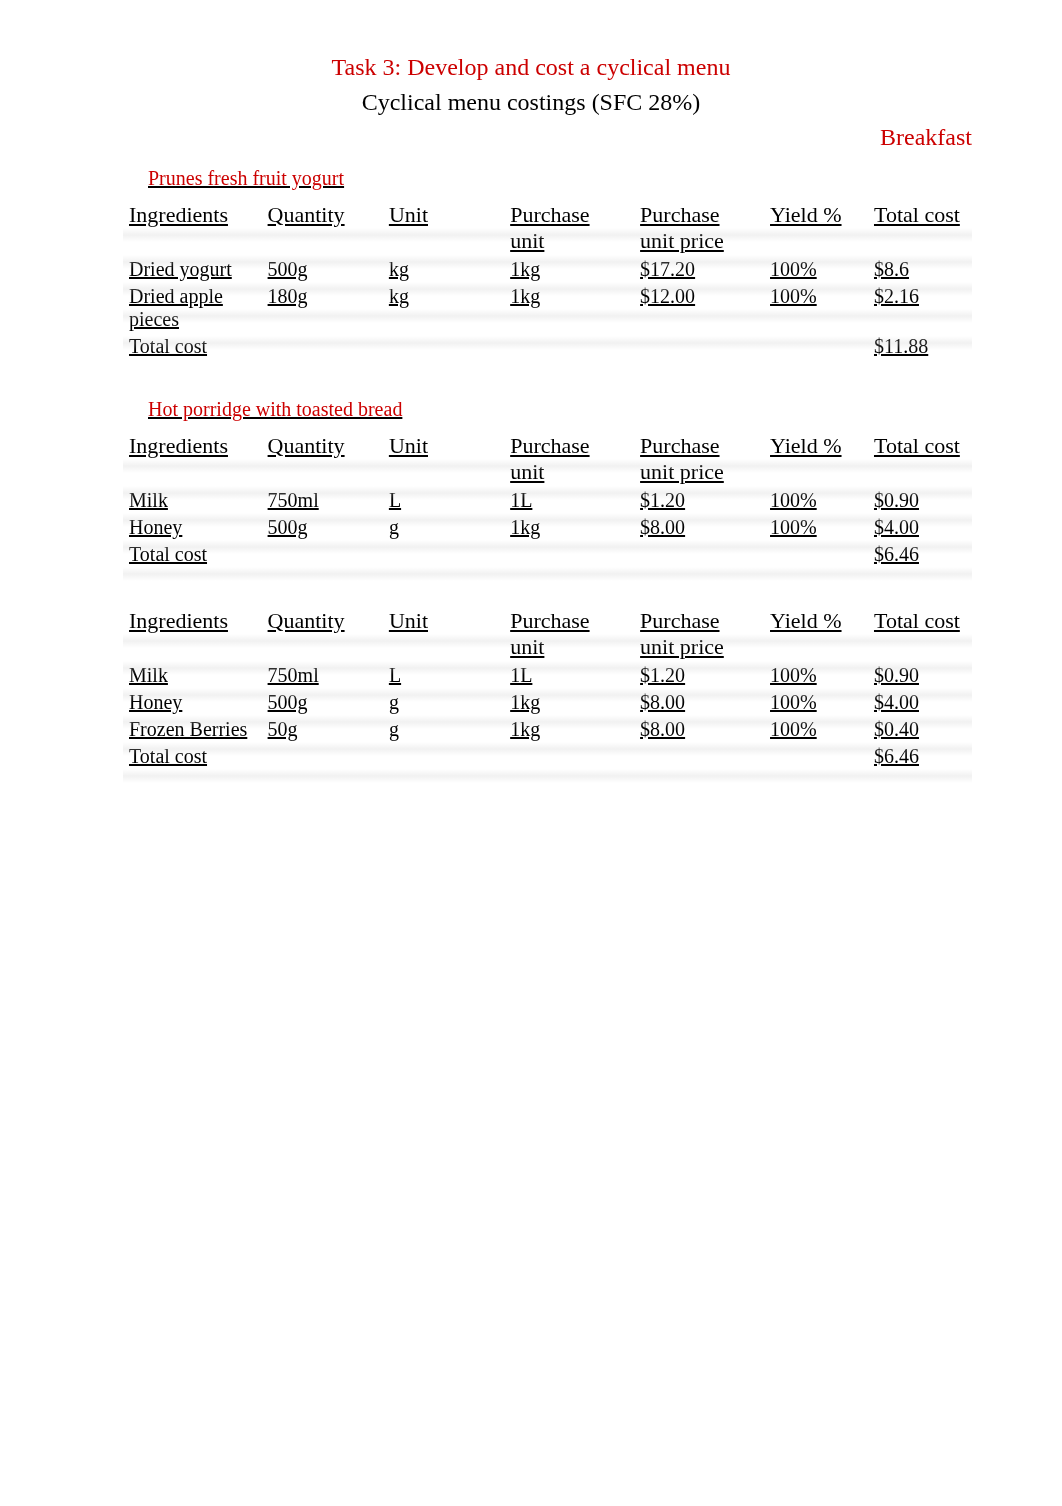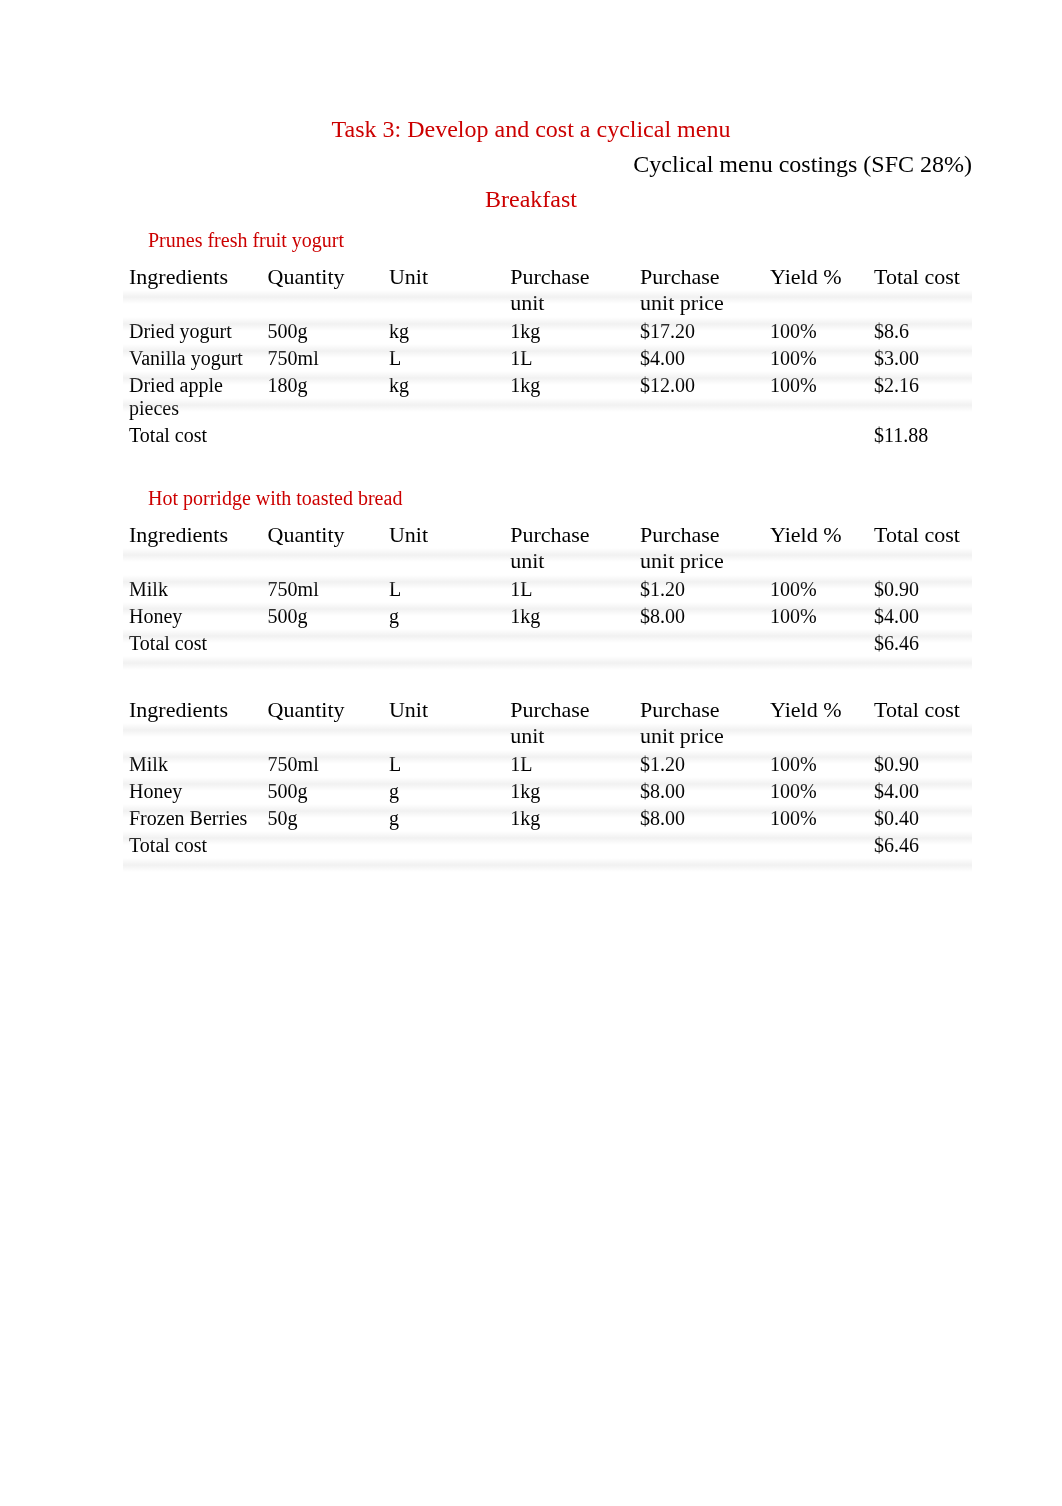--- a/index.html
+++ b/index.html
@@ -4,44 +4,45 @@
 <style>
   body {
     margin: 0;
     padding: 0;
     background: #ffffff;
     font-family: "Times New Roman", Times, serif;
     color: #000000;
     width: 1062px;
   }
   .page {
-    padding: 116px 90px 60px 90px;
+    padding: 54px 90px 60px 90px;
     position: relative;
   }
   .center-red {
     color: #cc0000;
     text-align: center;
     font-size: 24px;
     margin-bottom: 8px;
   }
   .center-black {
     color: #000000;
-    text-align: right;
+    text-align: center;
     font-size: 24px;
     margin-bottom: 8px;
   }
   .section-heading {
     color: #cc0000;
-    text-align: center;
+    text-align: right;
     font-size: 24px;
     margin-top: 6px;
     margin-bottom: 16px;
   }
   .recipe-block {
     margin-bottom: 38px;
+    text-decoration: underline;
   }
   .recipe-title {
     color: #cc0000;
     font-size: 20px;
     margin-left: 58px;
     margin-bottom: 10px;
   }
   .costing-table-wrapper {
     position: relative;
     margin-left: 33px;
@@ -117,29 +118,20 @@
             </thead>
             <tbody>
               <tr>
                 <td>Dried yogurt</td>
                 <td>500g</td>
                 <td>kg</td>
                 <td>1kg</td>
                 <td>$17.20</td>
                 <td>100%</td>
                 <td>$8.6</td>
-              </tr>
-              <tr>
-                <td>Vanilla yogurt</td>
-                <td>750ml</td>
-                <td>L</td>
-                <td>1L</td>
-                <td>$4.00</td>
-                <td>100%</td>
-                <td>$3.00</td>
               </tr>
               <tr>
                 <td>Dried apple pieces</td>
                 <td>180g</td>
                 <td>kg</td>
                 <td>1kg</td>
                 <td>$12.00</td>
                 <td>100%</td>
                 <td>$2.16</td>
               </tr>

